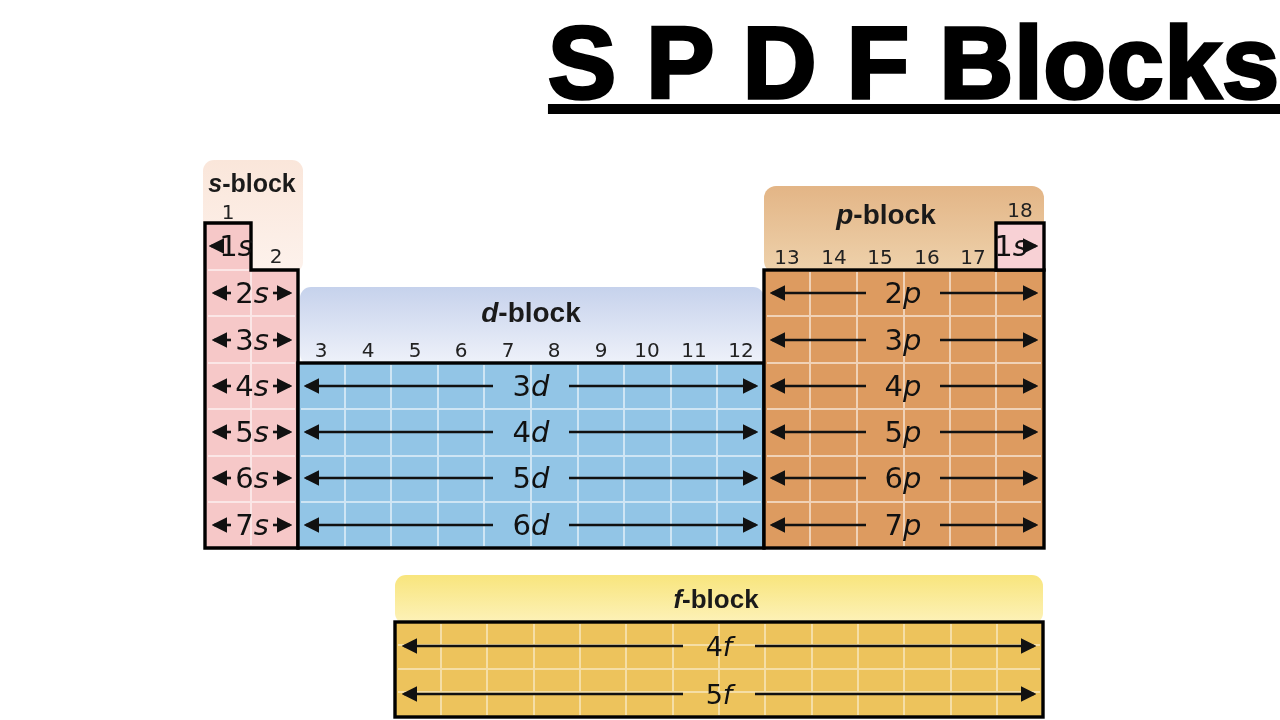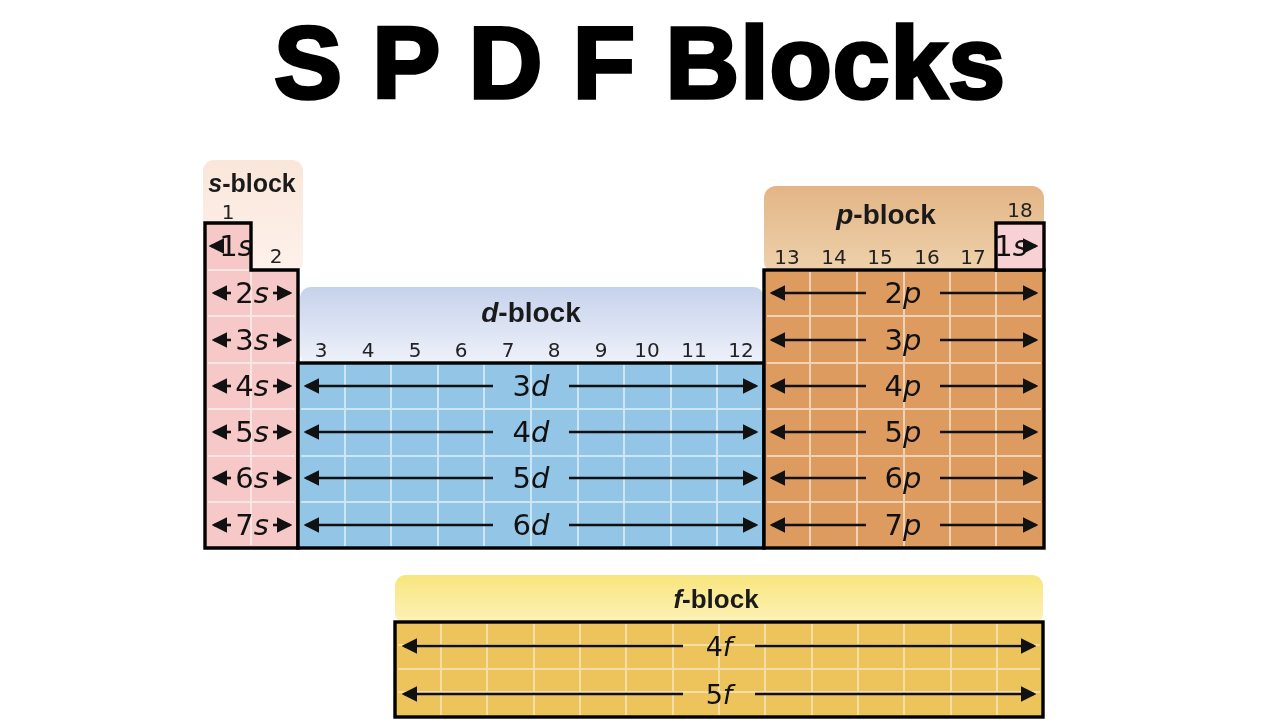--- a/index.html
+++ b/index.html
@@ -1,20 +1,20 @@
 <!DOCTYPE html>
 <html><head>
 <meta charset="utf-8">
 <style>
   html,body{margin:0;padding:0;background:#ffffff;}
   #stage{position:relative;width:1280px;height:720px;background:#ffffff;overflow:hidden;
          font-family:"Liberation Sans",sans-serif;}
-  #main-title{position:absolute;top:2px;left:0;width:100%;text-align:center;
+  #main-title{position:absolute;top:2px;left:0;width:100%;text-align:right;
          font-size:102px;font-weight:bold;letter-spacing:1px;color:#000;
-         -webkit-text-stroke:3.5px #000;line-height:1.2;}
+         -webkit-text-stroke:3.5px #000;line-height:1.2;text-decoration:underline;}
   svg text{font-family:"DejaVu Sans",sans-serif;fill:#111;}
   .orb{font-size:29px;text-anchor:middle;}
   .orb-sm{font-size:27px;text-anchor:middle;}
   .it{font-style:italic;}
   .num{font-size:20px;text-anchor:middle;fill:#222;}
   .btitle{font-weight:bold;text-anchor:middle;font-family:"Liberation Sans",sans-serif;fill:#1a1a1a;}
   .f25{font-size:25px;} .f28{font-size:28px;} .f26{font-size:26px;}
   .arrow{stroke:#111;stroke-width:2.6;}
   .grid{fill:none;stroke:rgba(255,255,255,0.55);stroke-width:2;}
   .gridf{fill:none;stroke:rgba(255,255,255,0.45);stroke-width:2;}

